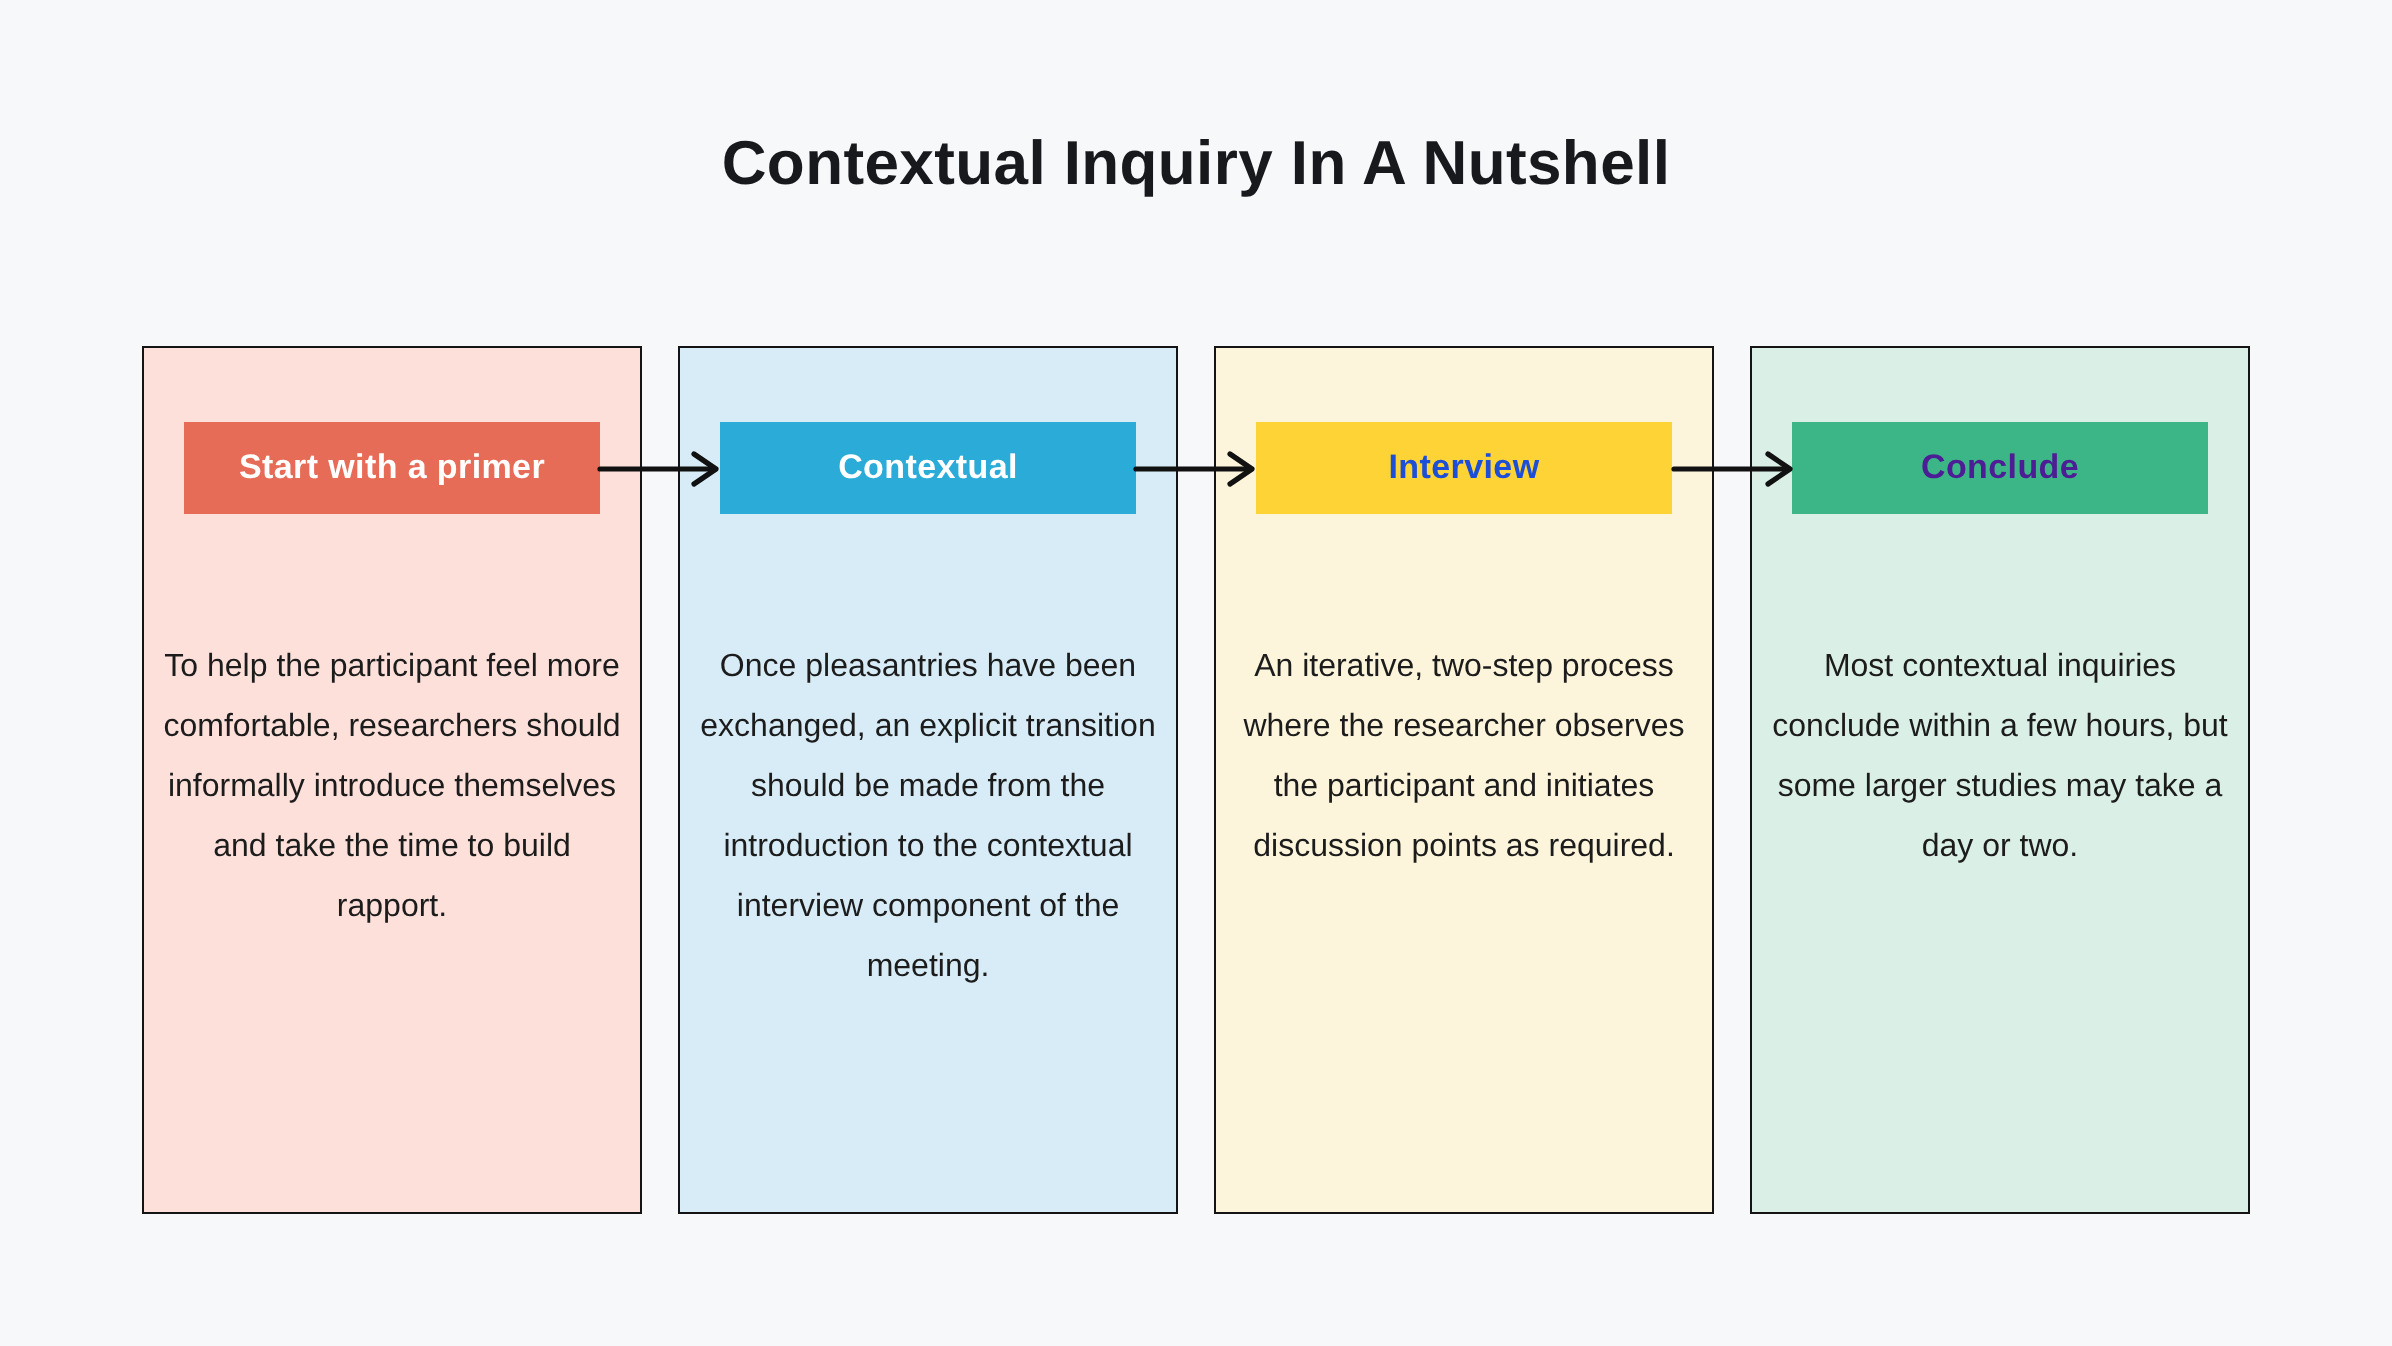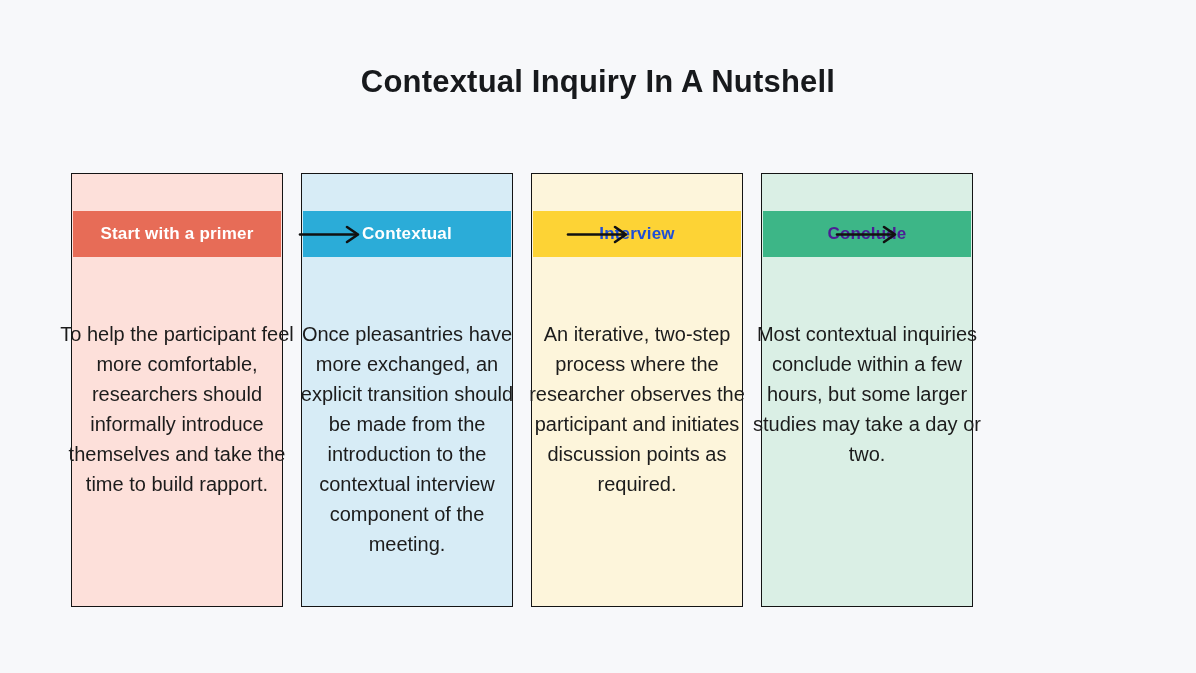--- a/index.html
+++ b/index.html
@@ -23,21 +23,21 @@
     letter-spacing: 0.2px;
     color: #17191C;
   }
   .cards {
     position: absolute;
     left: 71px; top: 173px;
     display: flex;
     gap: 18px;
   }
   .card {
-    width: 212px;
+    width: 250px;
     height: 434px;
     border: 1.5px solid #141414;
     display: flex;
     flex-direction: column;
     align-items: center;
   }
   .card-header {
     margin-top: 37px;
     width: 208px;
     height: 46px;
@@ -45,21 +45,21 @@
     align-items: center;
     justify-content: center;
     font-size: 17px;
     font-weight: 700;
     letter-spacing: 0.2px;
   }
   .card-body {
     margin-top: 62px;
     width: 236px;
     text-align: center;
-    font-size: 20px;
+    font-size: 16px;
     line-height: 30px;
     color: #1C1C1C;
   }
   .arrows {
     position: absolute;
     left: 0; top: 0;
     width: 1196px; height: 673px;
     pointer-events: none;
   }
 </style>
@@ -72,21 +72,21 @@
 
   <div class="cards">
 
     <div class="card" style="background-color: rgb(253, 224, 218);">
       <div class="card-header" style="background-color: rgb(231, 108, 87); color: rgb(255, 255, 255);">Start with a primer</div>
       <div class="card-body">To help the participant feel more comfortable, researchers should informally introduce themselves and take the time to build rapport.</div>
     </div>
 
     <div class="card" style="background-color: rgb(215, 236, 246);">
       <div class="card-header" style="background-color: rgb(43, 172, 216); color: rgb(255, 255, 255);">Contextual</div>
-      <div class="card-body">Once pleasantries have more exchanged, an explicit transition should be made from the introduction to the contextual interview component of the meeting.</div>
+      <div class="card-body">Once pleasantries have been exchanged, an explicit transition should be made from the introduction to the contextual interview component of the meeting.</div>
     </div>
 
     <div class="card" style="background-color: rgb(253, 245, 219);">
       <div class="card-header" style="background-color: rgb(253, 211, 53); color: #1d4ed8;">Interview</div>
       <div class="card-body">An iterative, two-step process where the researcher observes the participant and initiates discussion points as required.</div>
     </div>
 
     <div class="card" style="background-color: rgb(218, 239, 229);">
       <div class="card-header" style="background-color: rgb(61, 182, 135); color: #4c1d95;">Conclude</div>
       <div class="card-body">Most contextual inquiries conclude within a few hours, but some larger studies may take a day or two.</div>

